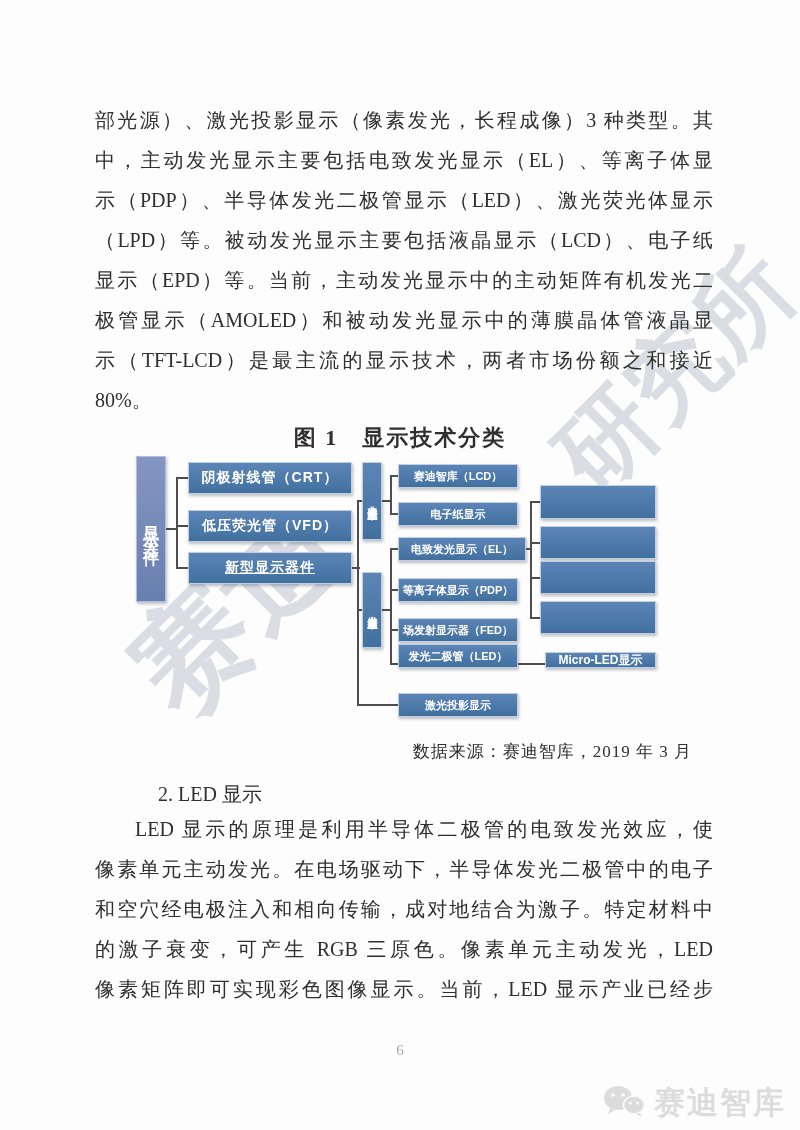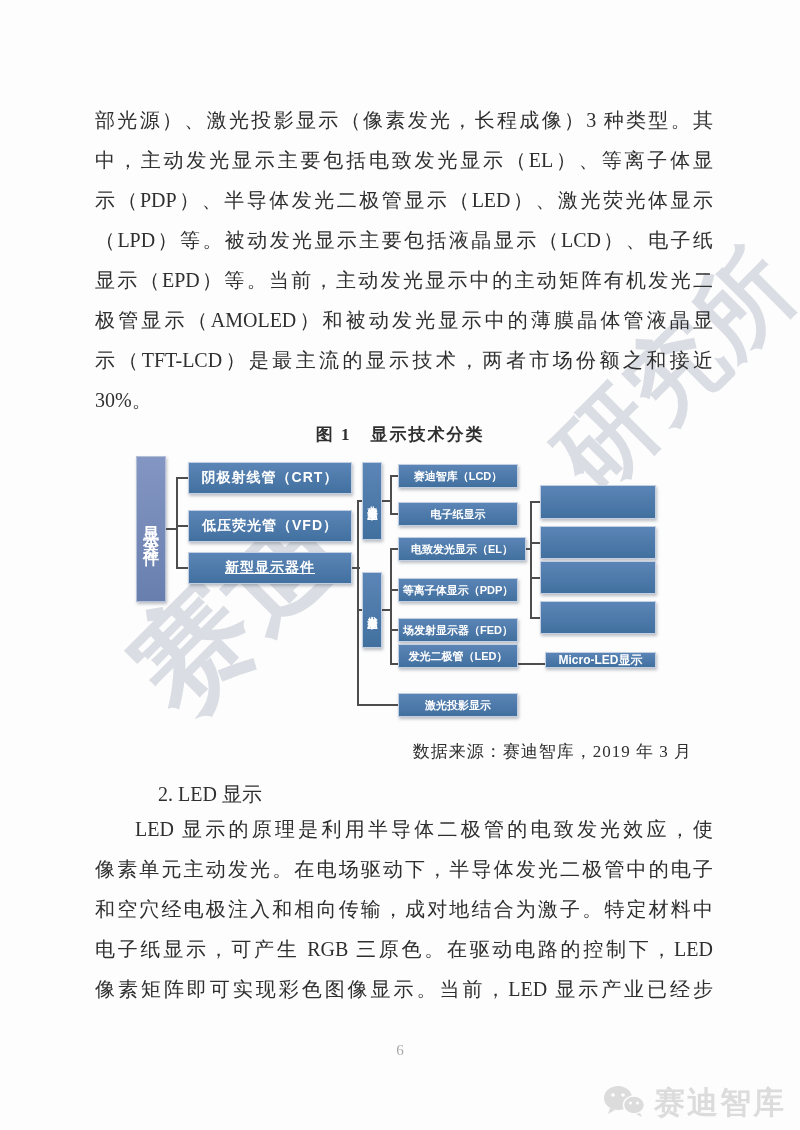--- a/index.html
+++ b/index.html
@@ -10,21 +10,21 @@
       font-family:"Liberation Serif",serif;white-space:nowrap;pointer-events:none;}
   .wm1{left:96px;top:636px;font-size:118px;transform:rotate(-45deg);transform-origin:left top;}
   .wm2{left:528px;top:428px;font-size:96px;transform:rotate(-45deg);transform-origin:left top;}
   
   .para{position:absolute;left:95px;width:618px;z-index:2;}
   .pline{font-size:20px;height:40px;line-height:40px;white-space:nowrap;
          text-align:justify;text-align-last:justify;overflow:hidden;}
   .pline.short{text-align-last:left;}
   .pline.indent{text-indent:2em;}
   .fig-title{position:absolute;left:0;top:423px;width:800px;text-align:center;
-             font-size:17px;font-weight:600;letter-spacing:2px;z-index:2;}
+             font-size:22px;font-weight:600;letter-spacing:2px;z-index:2;}
   .source{position:absolute;right:108px;top:740px;font-size:17px;letter-spacing:1px;z-index:2;}
   .heading{position:absolute;left:158px;top:781px;font-size:20px;z-index:2;}
   
   .bx{position:absolute;display:flex;flex-direction:column;align-items:center;justify-content:center;
       color:#fff;font-weight:bold;text-align:center;box-sizing:border-box;z-index:2;
       font-family:"Liberation Sans","DejaVu Sans",sans-serif;
       background:linear-gradient(180deg,#5b85b6 0%,#41709f 100%);
       border:1px solid #c2cfe2;box-shadow:1px 2px 3px rgba(60,70,90,0.35);}
   .bx.mid{font-size:14px;letter-spacing:1px;}
   .bx.small{font-size:11px;}
@@ -50,21 +50,21 @@
   <div class="wm wm2">研究所</div>
 
   <div class="para" style="top:100px;">
     <div class="pline">部光源）、激光投影显示（像素发光，长程成像）3 种类型。其</div>
     <div class="pline">中，主动发光显示主要包括电致发光显示（EL）、等离子体显</div>
     <div class="pline">示（PDP）、半导体发光二极管显示（LED）、激光荧光体显示</div>
     <div class="pline">（LPD）等。被动发光显示主要包括液晶显示（LCD）、电子纸</div>
     <div class="pline">显示（EPD）等。当前，主动发光显示中的主动矩阵有机发光二</div>
     <div class="pline">极管显示（AMOLED）和被动发光显示中的薄膜晶体管液晶显</div>
     <div class="pline">示（TFT-LCD）是最主流的显示技术，两者市场份额之和接近</div>
-    <div class="pline short">30%。</div>
+    <div class="pline short">80%。</div>
   </div>
 
   <div class="fig-title">图 1　显示技术分类</div>
 
   <div class="ln" style="left:166px;top:528px;width:12px;height:2px;"></div>
   <div class="ln" style="left:176px;top:477px;width:2px;height:92px;"></div>
   <div class="ln" style="left:178px;top:477px;width:10px;height:2px;"></div>
   <div class="ln" style="left:178px;top:525px;width:10px;height:2px;"></div>
   <div class="ln" style="left:178px;top:567px;width:10px;height:2px;"></div>
 
@@ -133,21 +133,21 @@
 
   <div class="bx" style="left:545px;top:652px;width:111px;height:16px;font-size:12px;">Micro-LED显示</div>
 
   <div class="source">数据来源：赛迪智库，2019 年 3 月</div>
 
   <div class="heading">2. LED 显示</div>
   <div class="para" style="top:809px;">
     <div class="pline indent">LED 显示的原理是利用半导体二极管的电致发光效应，使</div>
     <div class="pline">像素单元主动发光。在电场驱动下，半导体发光二极管中的电子</div>
     <div class="pline">和空穴经电极注入和相向传输，成对地结合为激子。特定材料中</div>
-    <div class="pline">电子纸显示，可产生 RGB 三原色。在驱动电路的控制下，LED</div>
+    <div class="pline">的激子衰变，可产生 RGB 三原色。像素单元主动发光，LED</div>
     <div class="pline">像素矩阵即可实现彩色图像显示。当前，LED 显示产业已经步</div>
   </div>
 
   <div class="pagenum">6</div>
 
   <div class="brand">
     <span>
       <svg width="44" height="34" viewBox="0 0 44 34">
         <ellipse cx="16" cy="14" rx="14" ry="12" fill="#dcdcdc"></ellipse>
         <circle cx="11" cy="11" r="1.8" fill="#ffffff"></circle>

